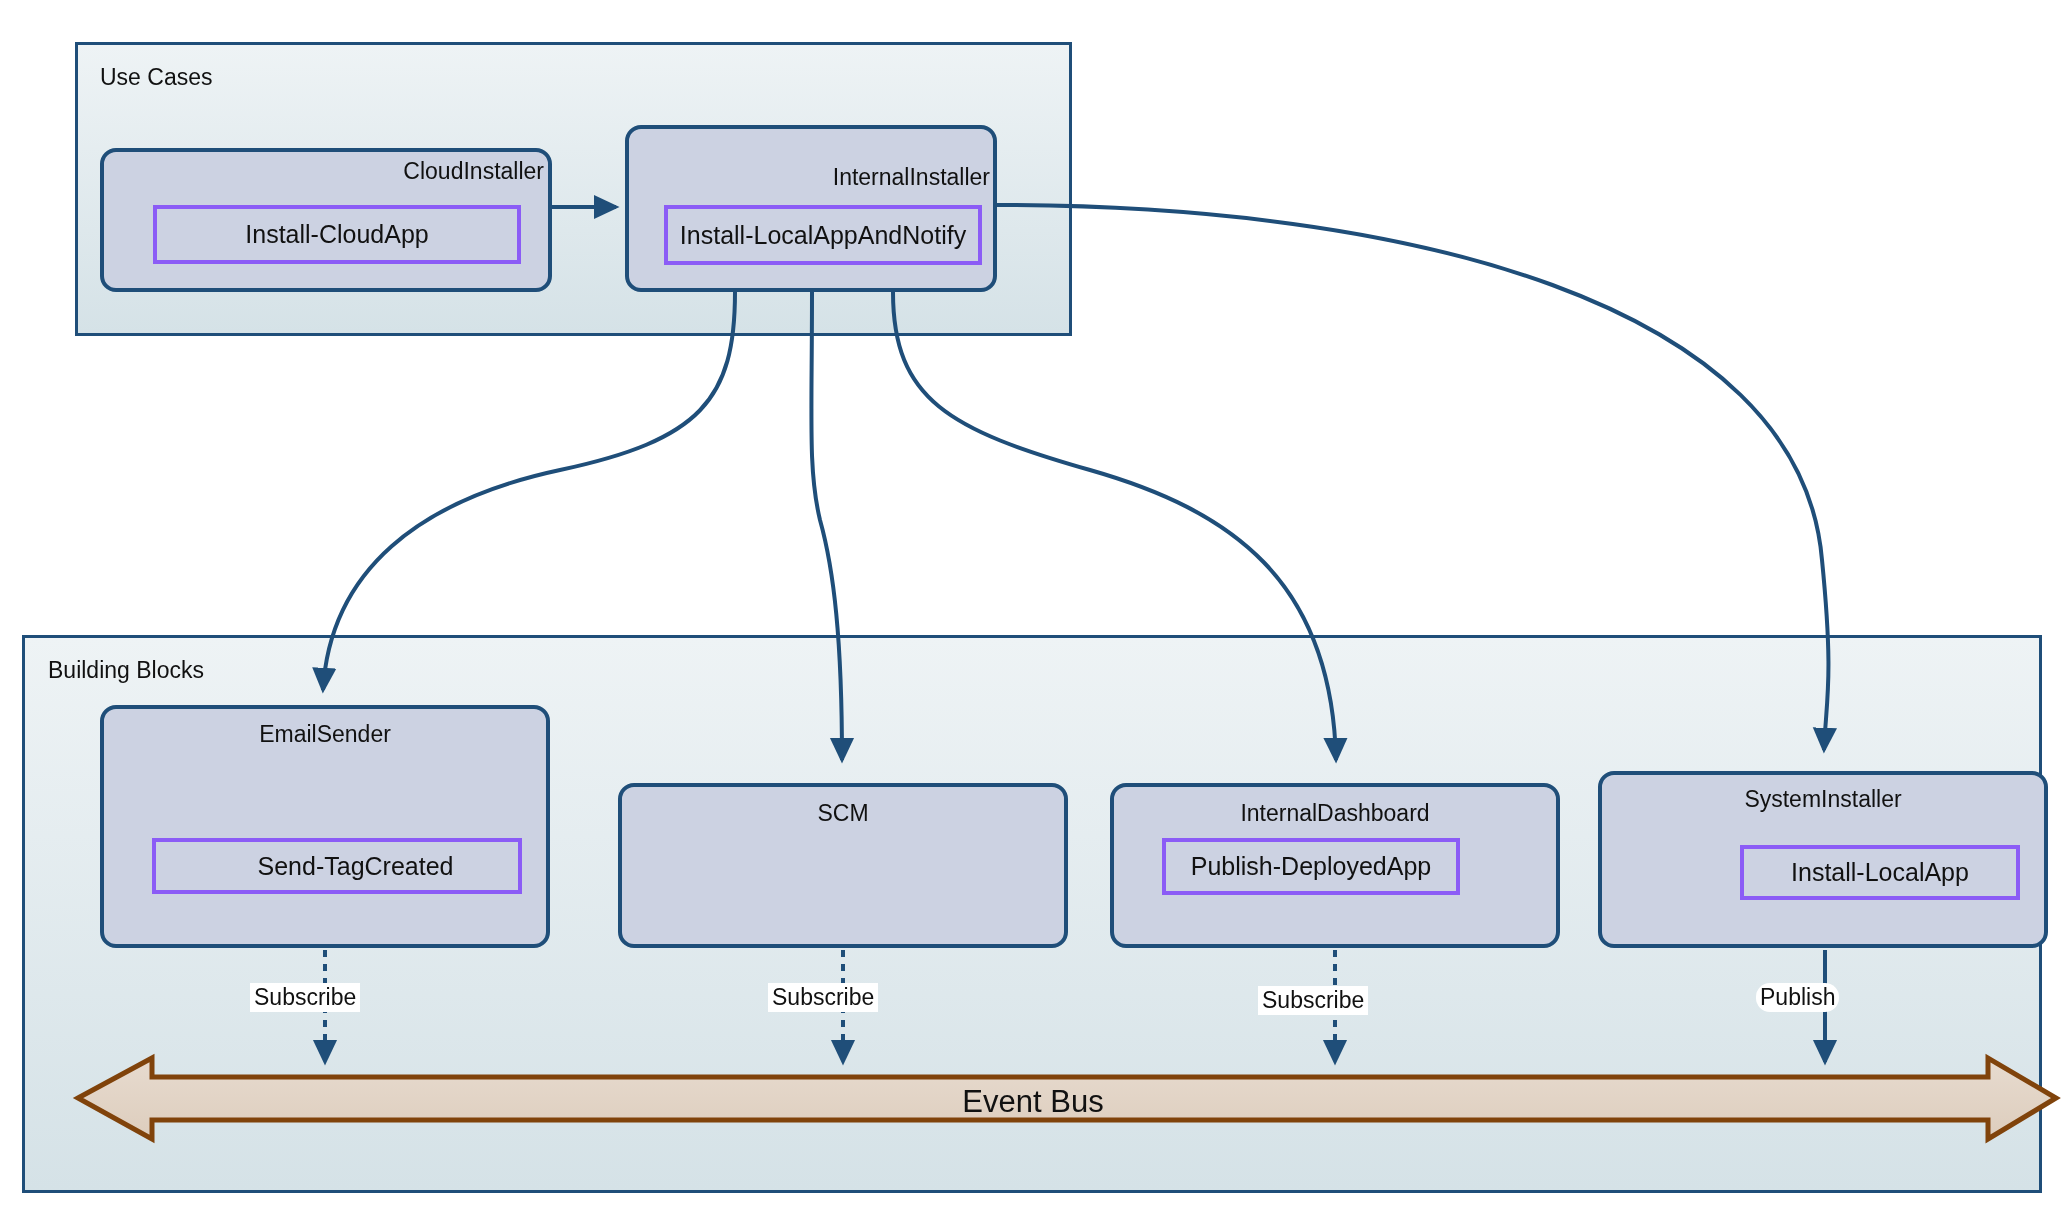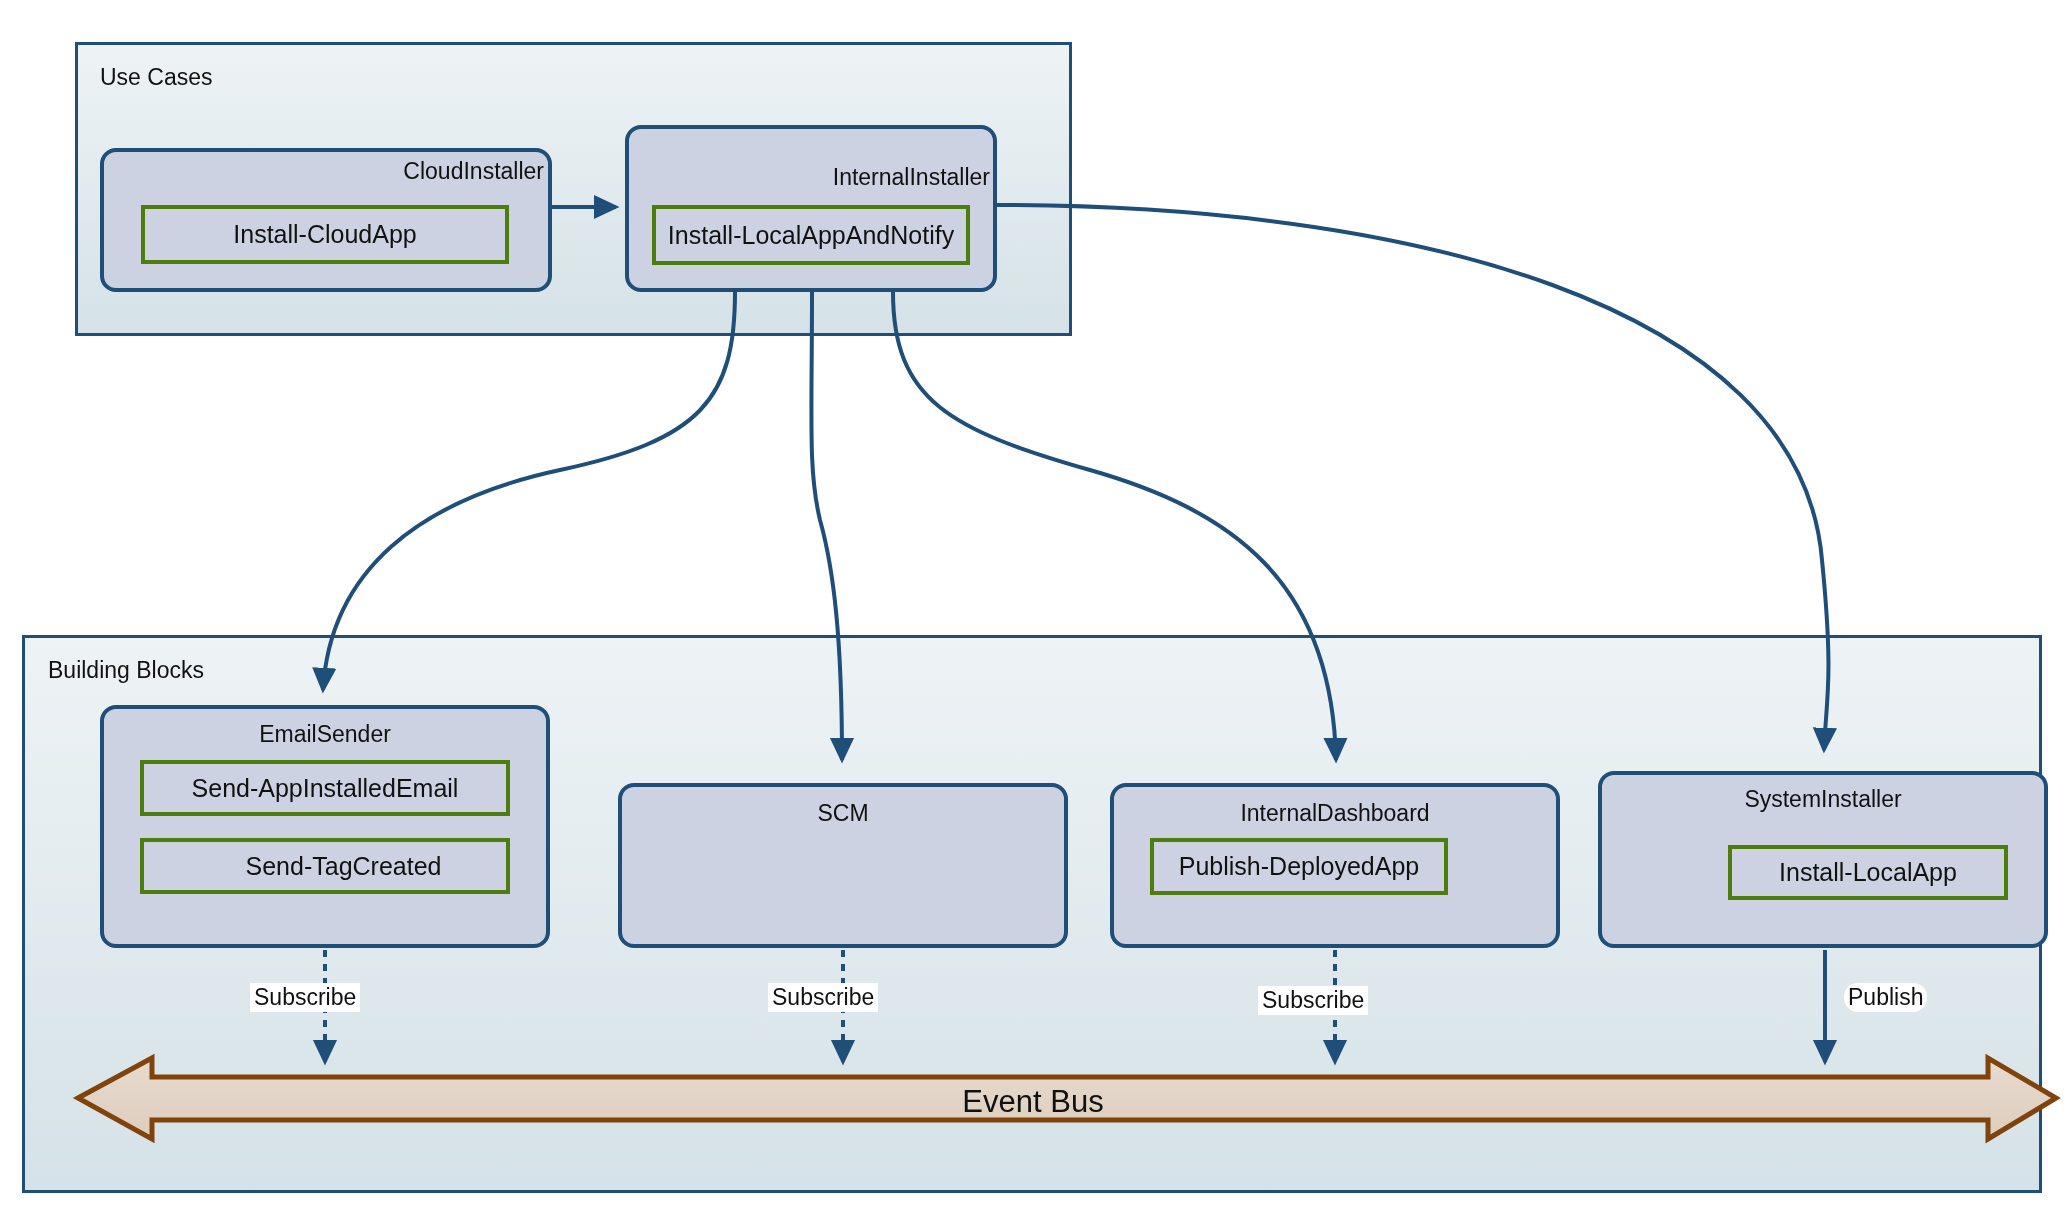--- a/index.html
+++ b/index.html
@@ -55,28 +55,29 @@
     color: #111111;
     white-space: nowrap;
   }
   .component-title.left {
     text-align: right;
   }
   
   .op-box {
     position: absolute;
     box-sizing: border-box;
-    border: 4px solid #4d7c0f;
+    border: 4px solid #8b5cf6;
     background: #ccd2e2;
     display: flex;
     align-items: center;
     justify-content: center;
     font-size: 25px;
     color: #111111;
     white-space: nowrap;
+    margin-left: 12px;
   }
   
   .edge-label {
     position: absolute;
     background: #ffffff;
     font-size: 23px;
     color: #111111;
     white-space: nowrap;
     padding: 1px 4px;
     box-sizing: border-box;
@@ -104,21 +105,20 @@
 
   <div class="component-box" style="left:625px; top:125px; width:372px; height:167px;"></div>
   <div class="component-title left" style="left:650px; top:164px; width:340px;">InternalInstaller</div>
   <div class="op-box" style="left:652px; top:205px; width:318px; height:60px;">Install-LocalAppAndNotify</div>
 
   <div class="container-box" style="left:22px; top:635px; width:2020px; height:558px;"></div>
   <div class="container-label" style="left:48px; top:657px;">Building Blocks</div>
 
   <div class="component-box" style="left:100px; top:705px; width:450px; height:243px;"></div>
   <div class="component-title" style="left:100px; top:721px; width:450px;">EmailSender</div>
-  <div class="op-box" style="left:140px; top:760px; width:370px; height:56px;">Send-AppInstalledEmail</div>
   <div class="op-box" style="left:140px; top:838px; width:370px; height:56px;padding-left:37px;">Send-TagCreated</div>
 
   <div class="component-box" style="left:618px; top:783px; width:450px; height:165px;"></div>
   <div class="component-title" style="left:618px; top:800px; width:450px;">SCM</div>
 
   <div class="component-box" style="left:1110px; top:783px; width:450px; height:165px;"></div>
   <div class="component-title" style="left:1110px; top:800px; width:450px;">InternalDashboard</div>
   <div class="op-box" style="left:1150px; top:838px; width:298px; height:57px;">Publish-DeployedApp</div>
 
   <div class="component-box" style="left:1598px; top:771px; width:450px; height:177px;"></div>
@@ -182,17 +182,17 @@
                L 1988 1139
                L 1988 1120
                L 152 1120
                L 152 1139 z" fill="url(#bus-grad)" stroke="#80430b" stroke-width="5" stroke-linejoin="miter"></path>
     </g>
   </svg>
 
   <div class="edge-label" style="left:250px; top:983px;">Subscribe</div>
   <div class="edge-label" style="left:768px; top:983px;">Subscribe</div>
   <div class="edge-label" style="left:1258px; top:986px;">Subscribe</div>
-  <div class="edge-label" style="left:1844px; top:983px;border-radius:14px;">Publish</div>
+  <div class="edge-label" style="left:1756px; top:983px;border-radius:14px;">Publish</div>
 
   <div class="eventbus-label" style="left:0px; top:1084px; width:2066px;">Event Bus</div>
 
 </div>
 
 </body></html>

